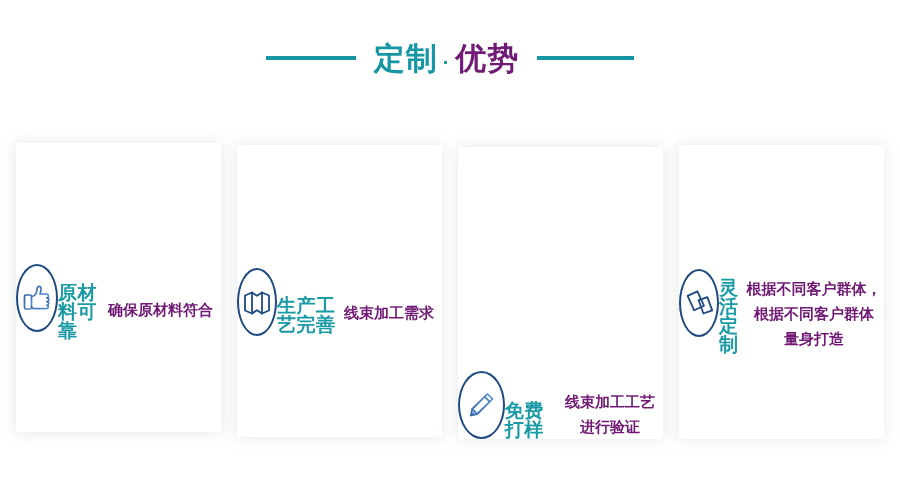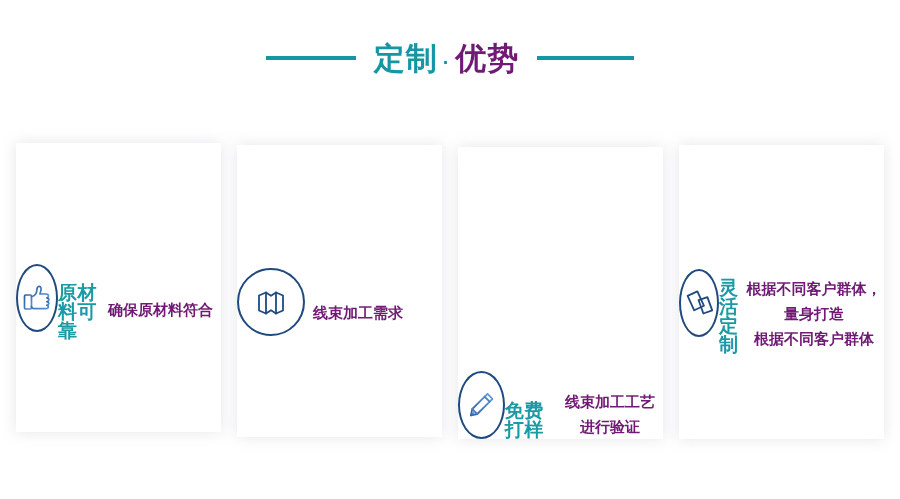--- a/index.html
+++ b/index.html
@@ -158,20 +158,21 @@
       <span>
         <svg width="36" height="36" viewBox="0 0 36 36">
           <g fill="none" stroke="#1f4a80" stroke-width="1.8" stroke-linejoin="round" stroke-linecap="round">
             <path d="M6 11.5 L13 8.5 L18 11.8 L23 8.5 L30 11.5 L30 26.5 L23 29.5 L18 26.2 L13 29.5 L6 26.5 Z"></path>
             <path d="M13 8.5 L13 29.5"></path>
             <path d="M23 8.5 L23 29.5"></path>
           </g>
         </svg>
       </span>
     </div>
+    <div class="card-title">生产工艺完善</div>
     <div class="card-body">
       <div>线束加工需求</div>
     </div>
   </div>
 
   <div class="card c3">
     <div class="icon-wrap">
       <span>
         <svg width="36" height="36" viewBox="0 0 36 36">
           <defs>
@@ -203,18 +204,18 @@
           <g fill="none" stroke="#1f4a80" stroke-width="1.8" stroke-linejoin="round" stroke-linecap="round">
             <path d="M17.6 15.2 L26.4 12.1 L31.2 25.4 L22.4 28.5 Z"></path>
             <path d="M6.6 10.9 L16.4 6.4 L23.0 20.8 L13.2 25.3 Z"></path>
           </g>
         </svg>
       </span>
     </div>
     <div class="card-title">灵活定制</div>
     <div class="card-body">
       <div>根据不同客户群体，</div>
+      <div>根据不同客户群体</div>
       <div>量身打造</div>
-      <div>根据不同客户群体</div>
     </div>
   </div>
 
 </div>
 
 </body></html>

